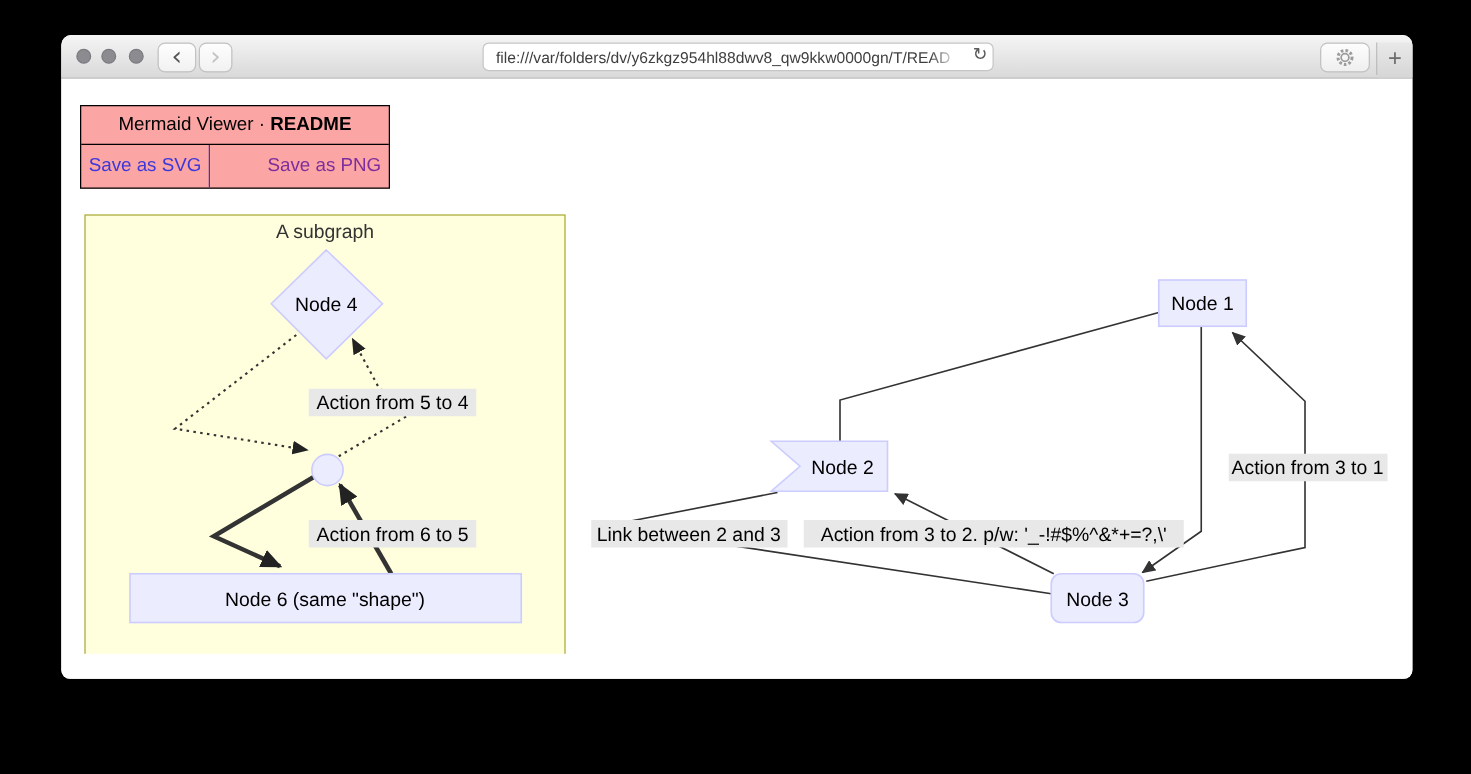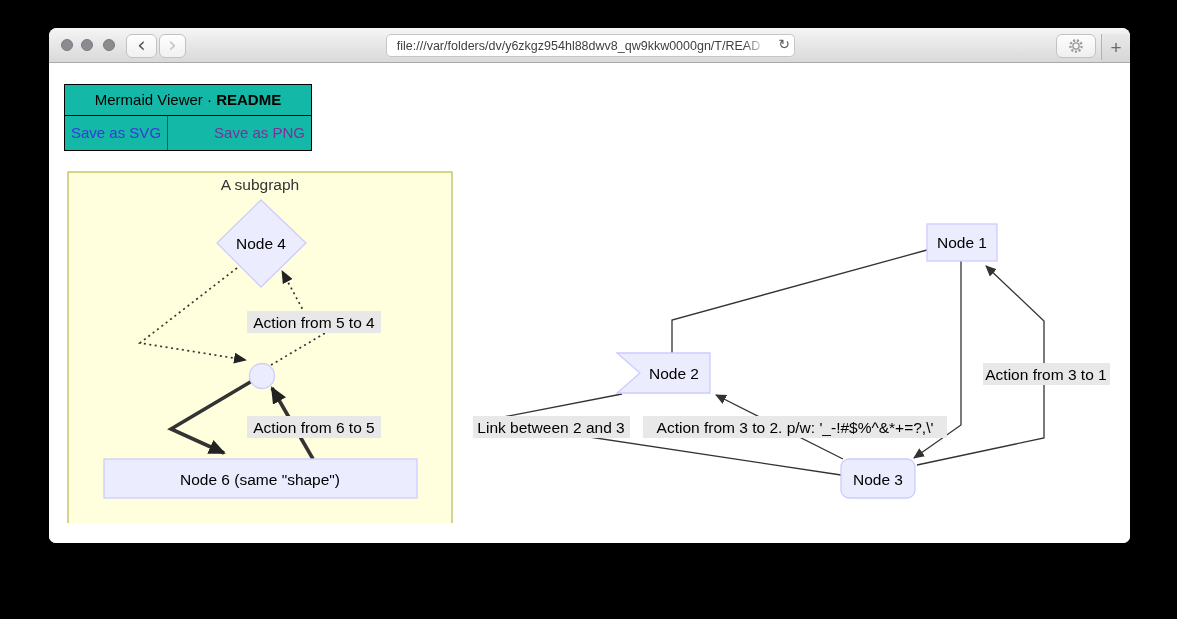--- a/index.html
+++ b/index.html
@@ -29,21 +29,21 @@
           font-family:"DejaVu Sans",sans-serif;}
   .gearbtn{position:absolute;left:1007px;top:6px;width:40px;height:24px;box-sizing:border-box;
            border:1px solid #c2c2c2;border-radius:6px;background:linear-gradient(#fdfdfd,#efefef);
            display:flex;align-items:center;justify-content:center;}
   .tabsep{position:absolute;left:1052px;top:6px;width:1px;height:26px;background:#b3b3b3;}
   .plusbtn{position:absolute;left:1053px;top:6px;width:28px;height:28px;color:#6b6b6b;
            font-size:19px;display:flex;align-items:center;justify-content:center;
            background:linear-gradient(#e9e9e9,#d6d6d6);}
   
   .content{position:relative;width:1081px;height:481px;background:#fff;}
-  .hdr{position:absolute;left:15px;top:21px;border:1px solid #000;background:#14b8a6;z-index:2;}
+  .hdr{position:absolute;left:15px;top:21px;border:1px solid #000;background:#fca5a5;z-index:2;}
   .hdr-title{border-bottom:1px solid #000;padding:6px 13px 7px;font-size:15px;color:#000;
              text-align:center;white-space:nowrap;}
   .hdr-btns{display:flex;}
   .hdr-btns a{flex:1;text-align:left;padding:8px 6px 9px;font-size:15px;text-decoration:none;
               white-space:nowrap;cursor:pointer;}
   a.save-svg{color:#3b38da;border-right:1px solid #3d3da8;}
   a.save-png{color:#7d2e9c;margin-left:40px;}
   .diagram{position:absolute;left:0;top:0;}
   
   .node-shape{fill:#ECECFF;stroke:#CCCCFF;stroke-width:1.3px;}

